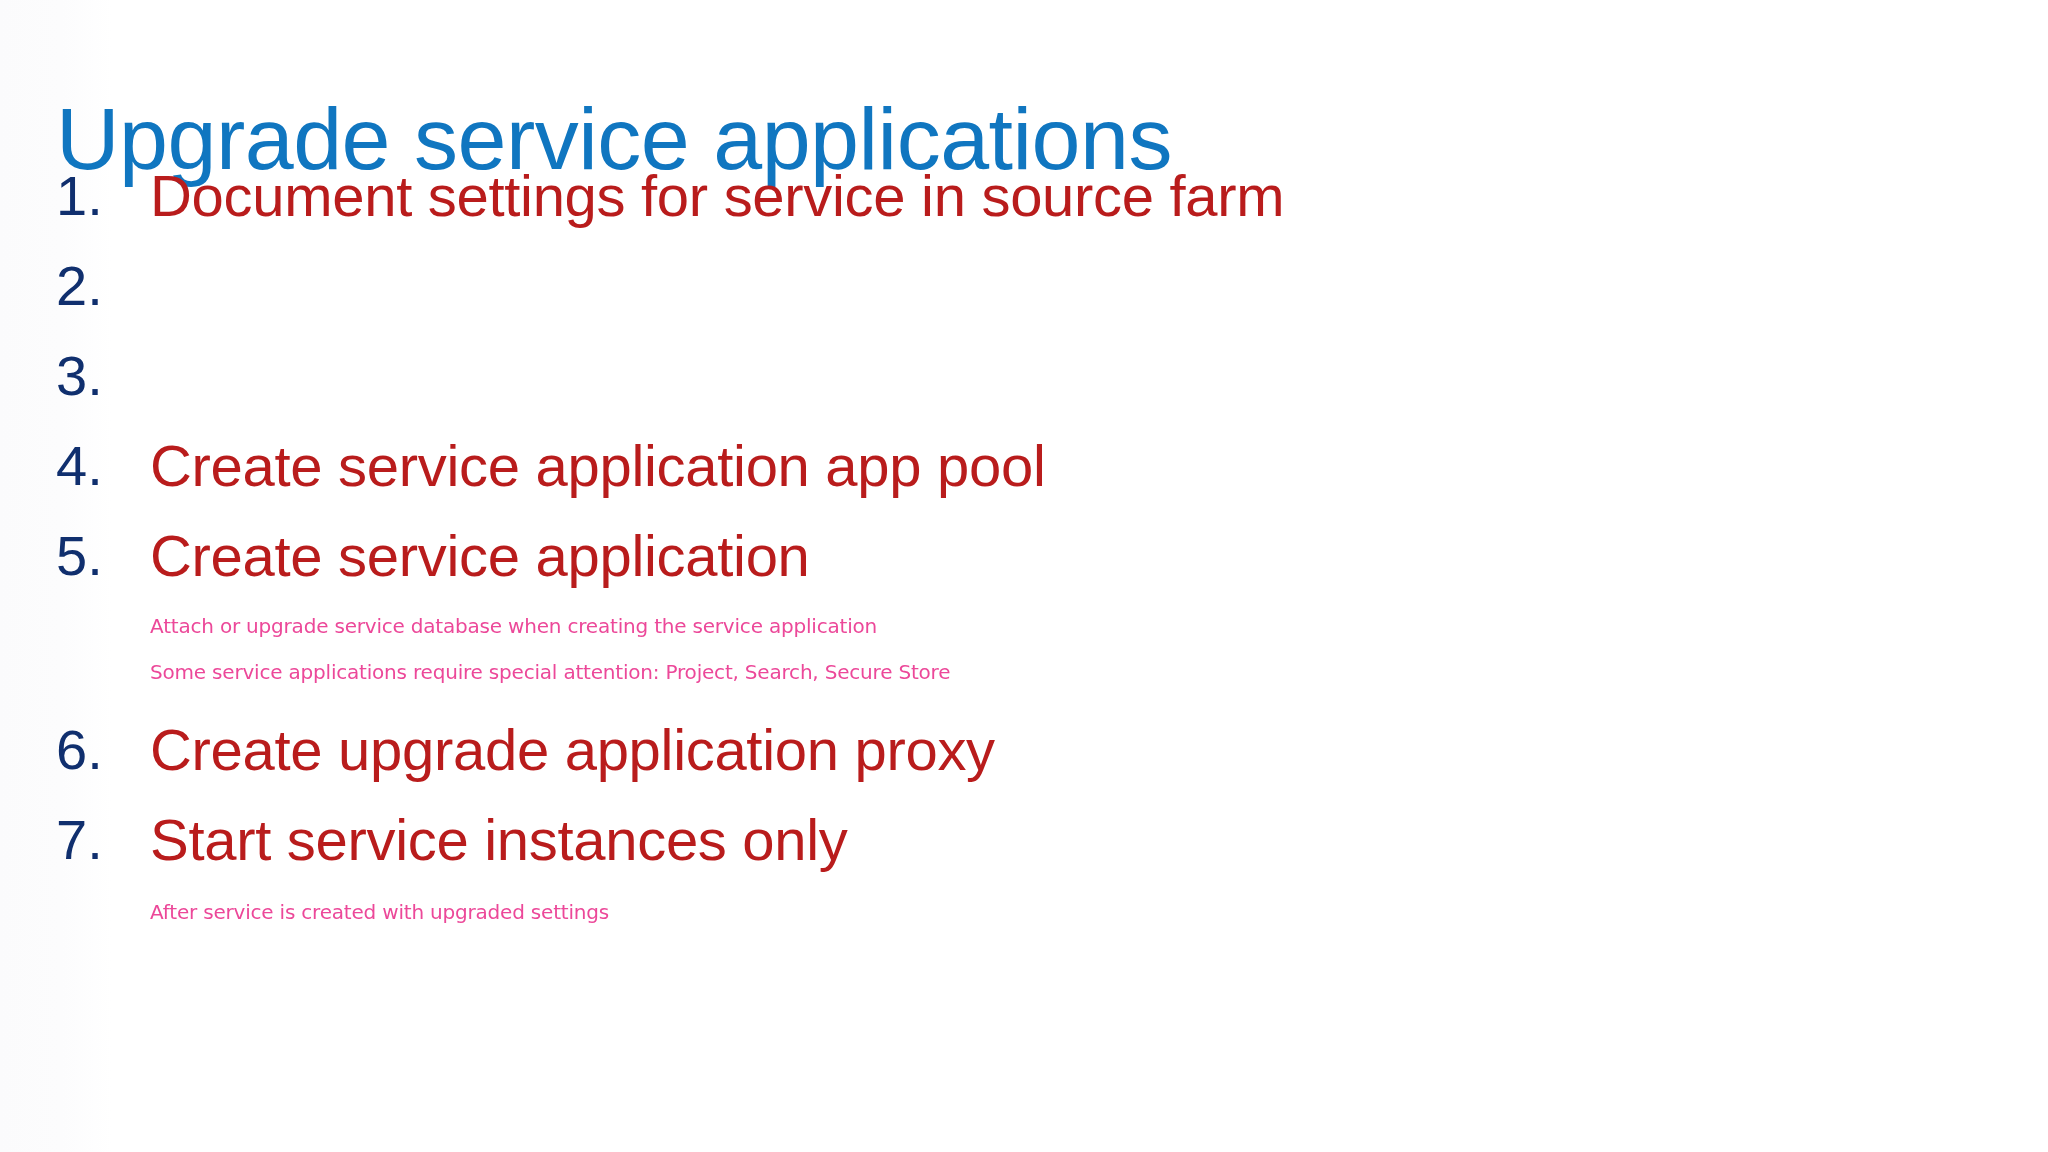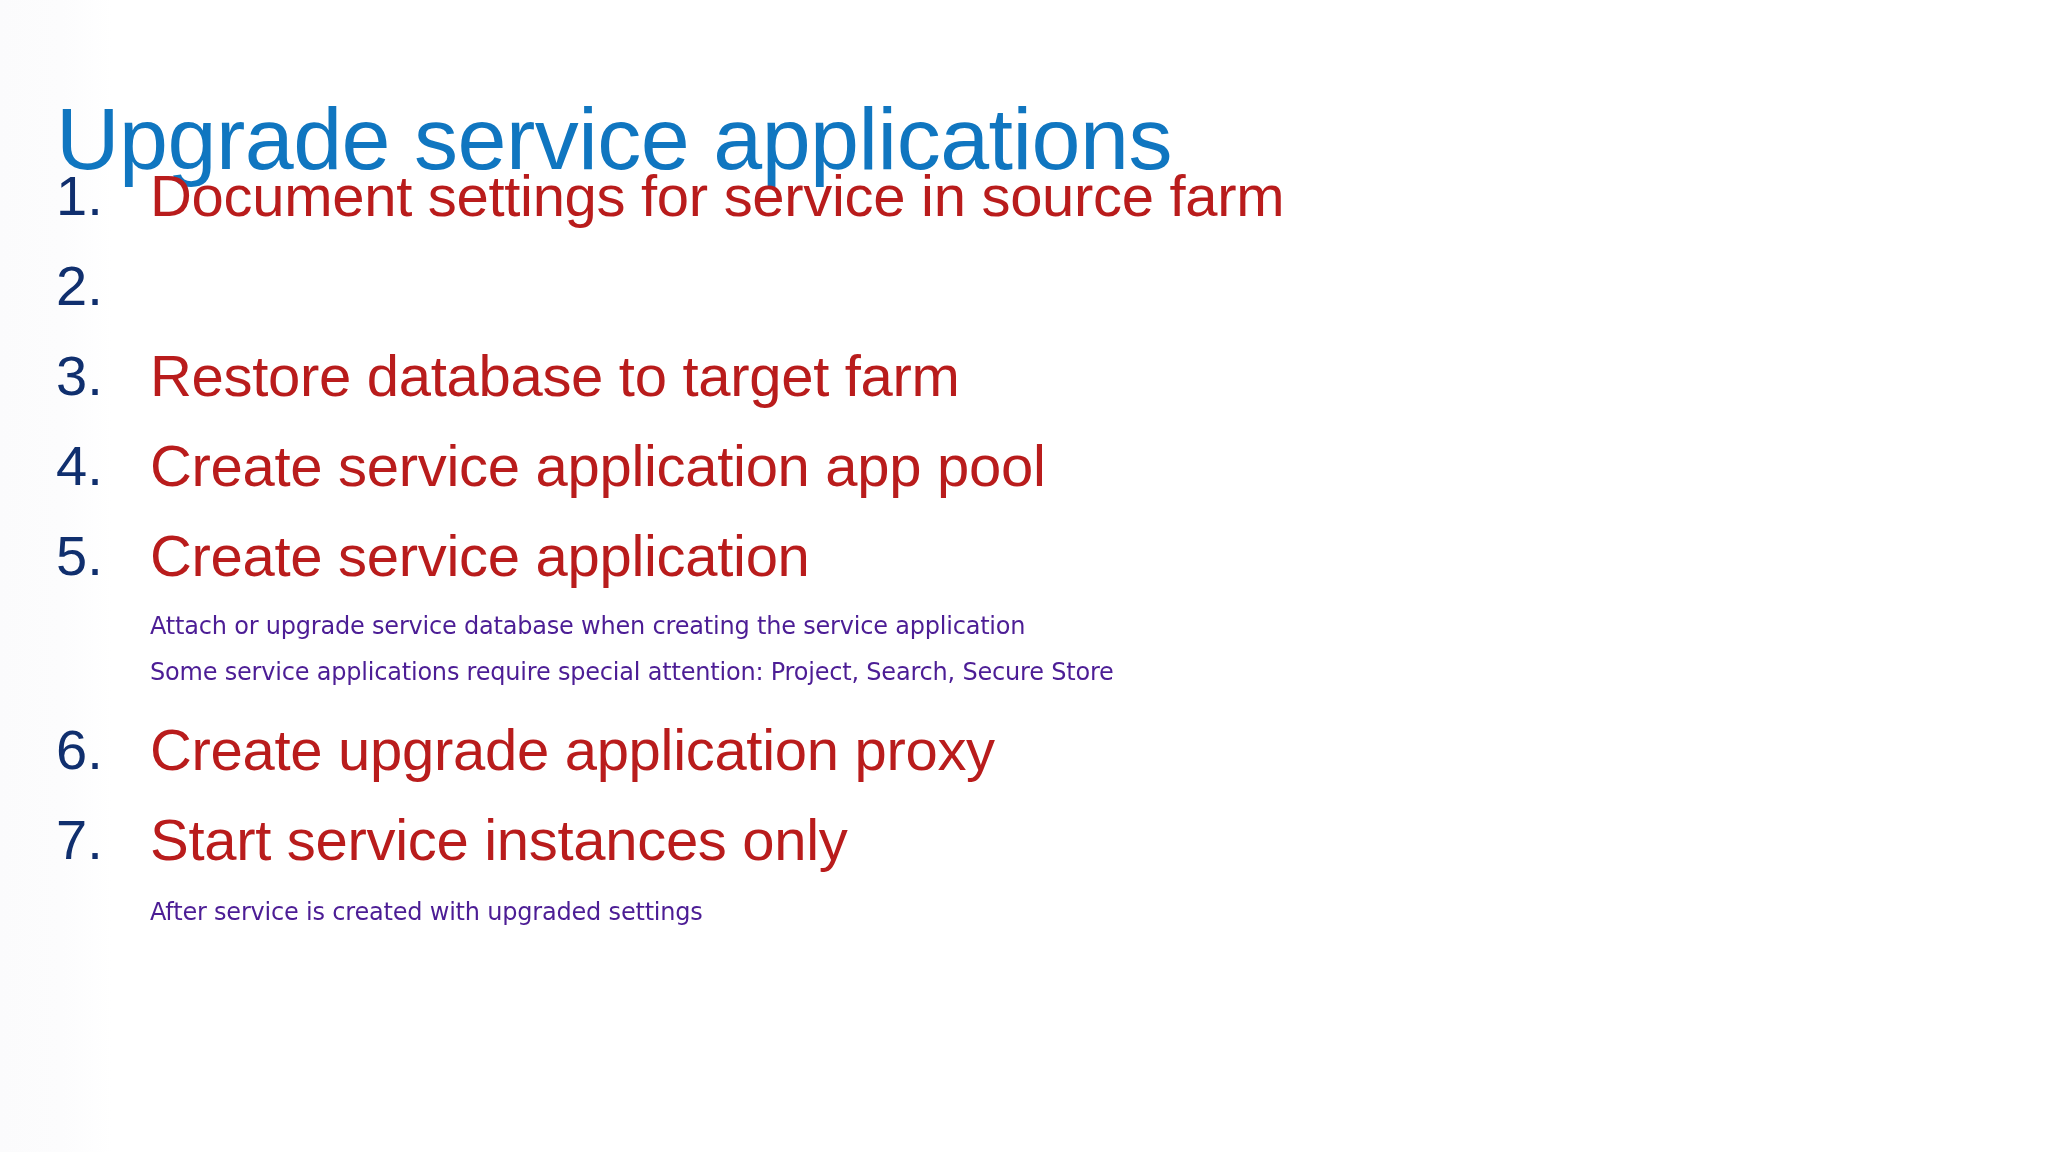--- a/index.html
+++ b/index.html
@@ -74,23 +74,23 @@
     margin-left: 38px;
     font-size: 58px;
     line-height: 76px;
     color: #b91c1c;
     font-weight: 400;
     letter-spacing: -0.3px;
   }
 
   .sub-note {
     margin: 0 0 2px 150px;
-    font-size: 24px;
+    font-size: 20px;
     line-height: 44px;
-    color: #4c1d95;
+    color: #ec4899;
     font-weight: 400;
     font-family: "DejaVu Sans", "Liberation Sans", sans-serif;
     letter-spacing: -0.2px;
   }
 
   .sub-group {
     margin-top: -4px;
     margin-bottom: 18px;
   }
 
@@ -113,21 +113,20 @@
       <span class="item-number">1.</span>
       <span class="item-text">Document settings for service in source farm</span>
     </div>
 
     <div class="list-item">
       <span class="item-number">2.</span>
     </div>
 
     <div class="list-item">
       <span class="item-number">3.</span>
-      <span class="item-text">Restore database to target farm</span>
     </div>
 
     <div class="list-item">
       <span class="item-number">4.</span>
       <span class="item-text">Create service application app pool</span>
     </div>
 
     <div class="list-item">
       <span class="item-number">5.</span>
       <span class="item-text">Create service application</span>

